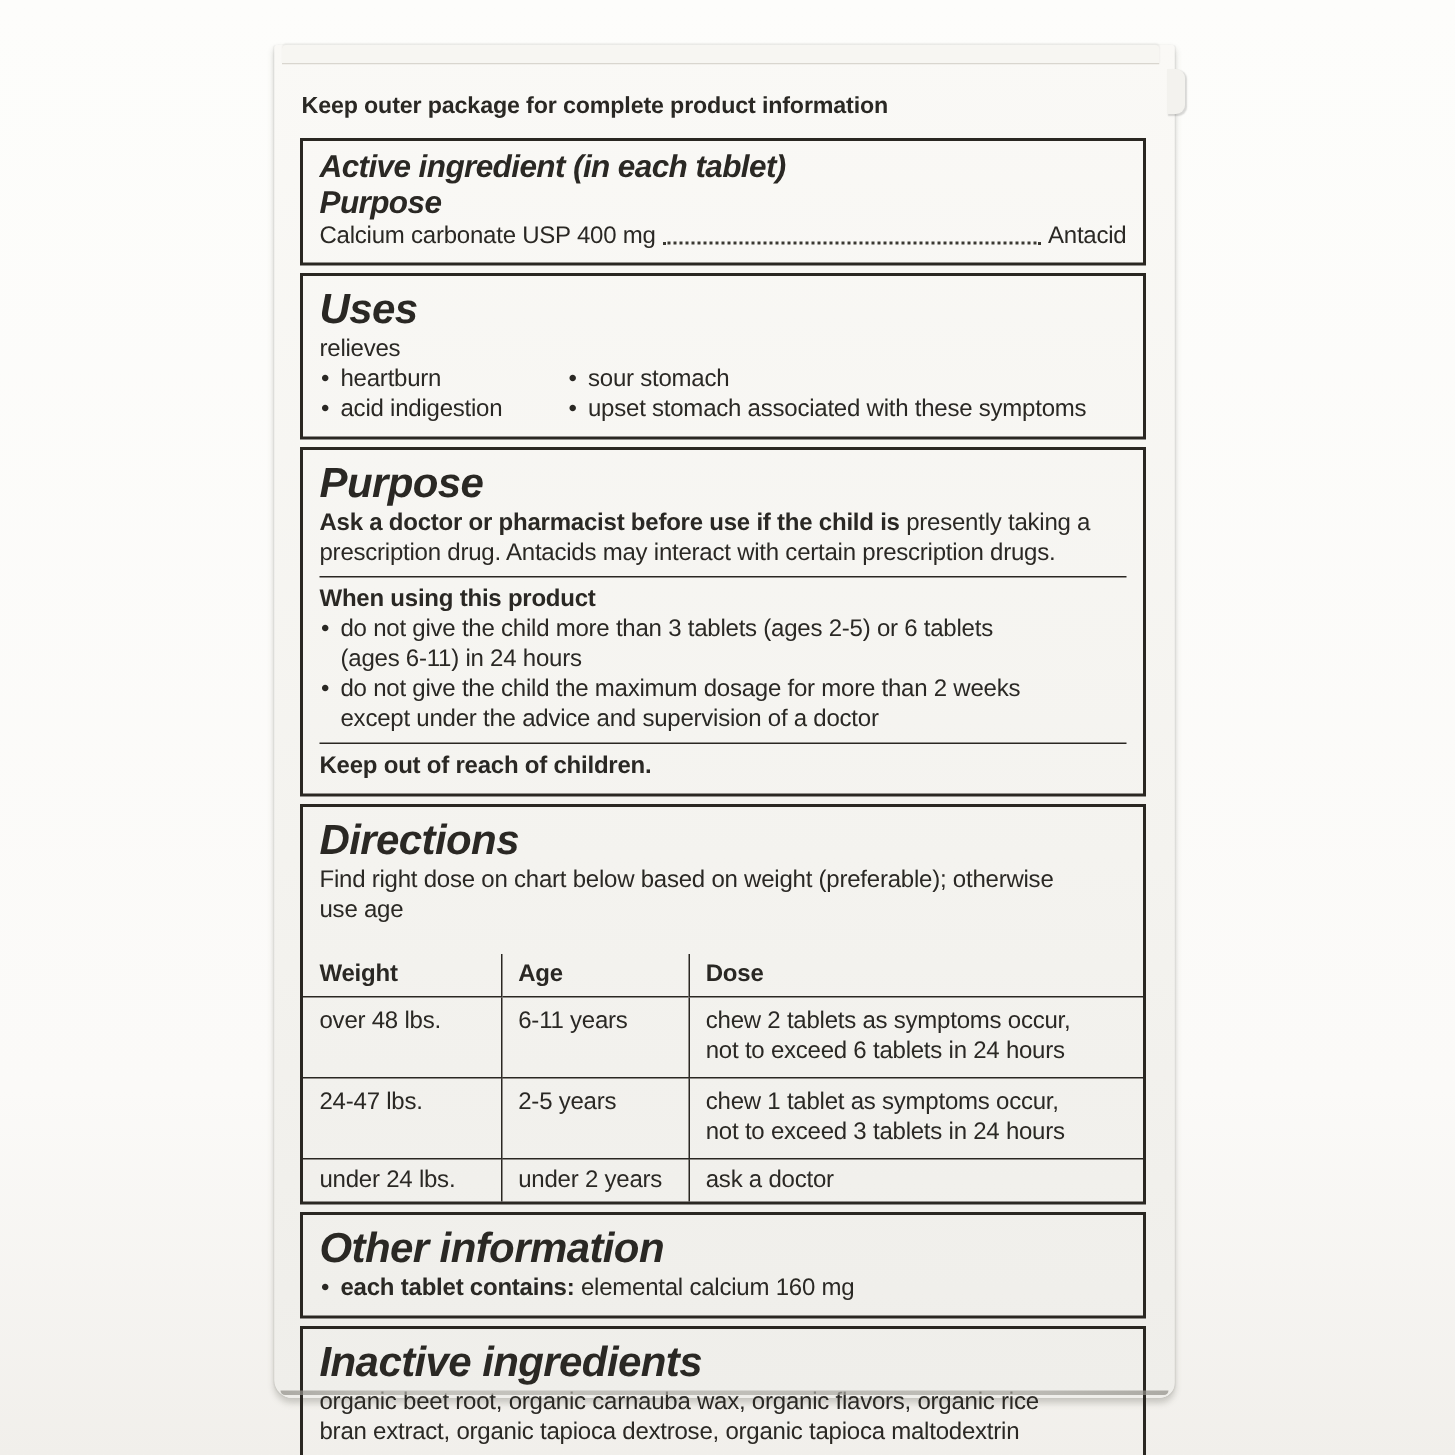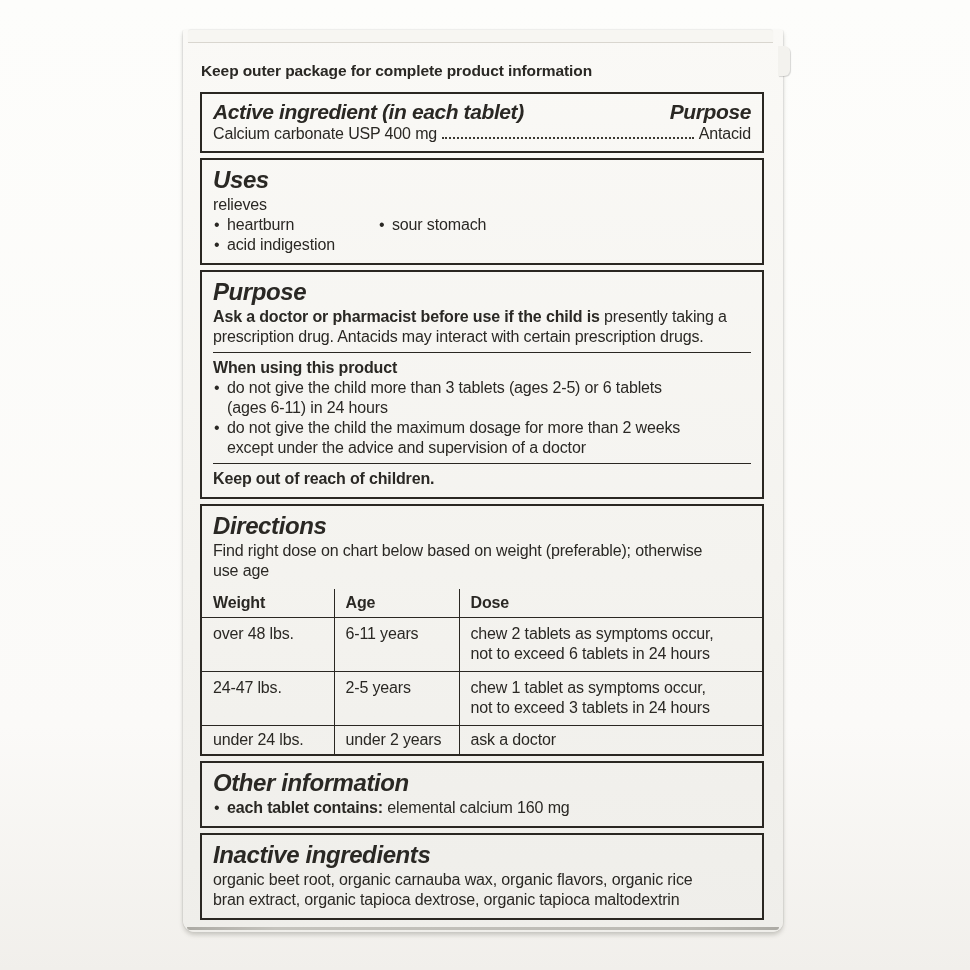--- a/index.html
+++ b/index.html
@@ -49,45 +49,45 @@
     background:transparent;
     margin-bottom:5px;
     padding:6px 11px 8px 11px;
   }
   .sect.tight { padding:0; }
 
   h1.df {
     font-size:30px; font-weight:bold; font-style:italic; letter-spacing:-.5px;
     padding:2px 0 6px 1px; border-bottom:2.5px solid #2a2722; margin-bottom:4px;
   }
-  .hrow { display:flex; justify-content:space-between; align-items:baseline; }
+  .hrow { display:flex; justify-content:space-between; align-items:baseline;flex-direction:column; }
   h2.big {
     font-size:21px; font-weight:bold; font-style:italic; letter-spacing:-.4px;
   }
   h2.sechead {
-    font-size:24px; font-weight:bold; font-style:italic; letter-spacing:-.4px;
+    font-size:28px; font-weight:bold; font-style:italic; letter-spacing:-.4px;
     margin-bottom:1px;
   }
   .body-t { font-size:16px; line-height:20px; letter-spacing:-.15px; }
   .b { font-weight:bold; }
   .preline { white-space:pre-line; }
 
   .leader-row { display:flex; align-items:flex-end; font-size:16px; letter-spacing:-.15px; margin-top:1px; }
   .leader { flex:1; border-bottom:2px dotted #3a3832; margin:0 5px 4px 5px; height:1px; }
 
   ul.plain { list-style:none; }
   ul.plain li { font-size:16px; line-height:20px; letter-spacing:-.15px; padding-left:14px; position:relative; }
   ul.plain li::before { content:"•"; position:absolute; left:1px; top:0; }
 
   .uses-cols { display:flex; }
   .uses-cols .c1 { width:165px; }
 
   .thin-rule { border:none; border-top:1.8px solid #2a2722; margin:5px 0 5px 0; }
 
-  table.dose { width:100%; border-collapse:collapse; margin-top:2px; }
+  table.dose { width:100%; border-collapse:collapse; margin-top:13px; }
   table.dose th, table.dose td {
     border:1.8px solid #2a2722;
     font-size:16px; letter-spacing:-.15px; text-align:left;
     padding:3px 8px 4px 11px; vertical-align:top; line-height:20px;
   }
   table.dose th { font-weight:bold; padding-top:4px; padding-bottom:4px; }
   table.dose tr > *:first-child { border-left:none; width:132px; }
   table.dose tr > *:nth-child(2) { width:125px; }
   table.dose tr > *:last-child { border-right:none; }
   table.dose tr:last-child > * { border-bottom:none; }
@@ -124,20 +124,21 @@
       <div class="sect">
         <h2 class="sechead">Uses</h2>
         <div class="body-t">relieves</div>
         <div class="uses-cols">
           <ul class="plain c1">
             <li>heartburn</li>
             <li>acid indigestion</li>
           </ul>
           <ul class="plain">
             <li>sour stomach</li>
+            <li>upset stomach associated with these symptoms</li>
           </ul>
         </div>
       </div>
 
       <div class="sect">
         <h2 class="sechead">Purpose</h2>
         <div class="body-t"><span class="b">Ask a doctor or pharmacist before use if the child is</span><span> presently taking a prescription drug. Antacids may interact with certain prescription drugs.</span></div>
         <hr class="thin-rule">
         <div class="body-t b">When using this product</div>
         <ul class="plain">

